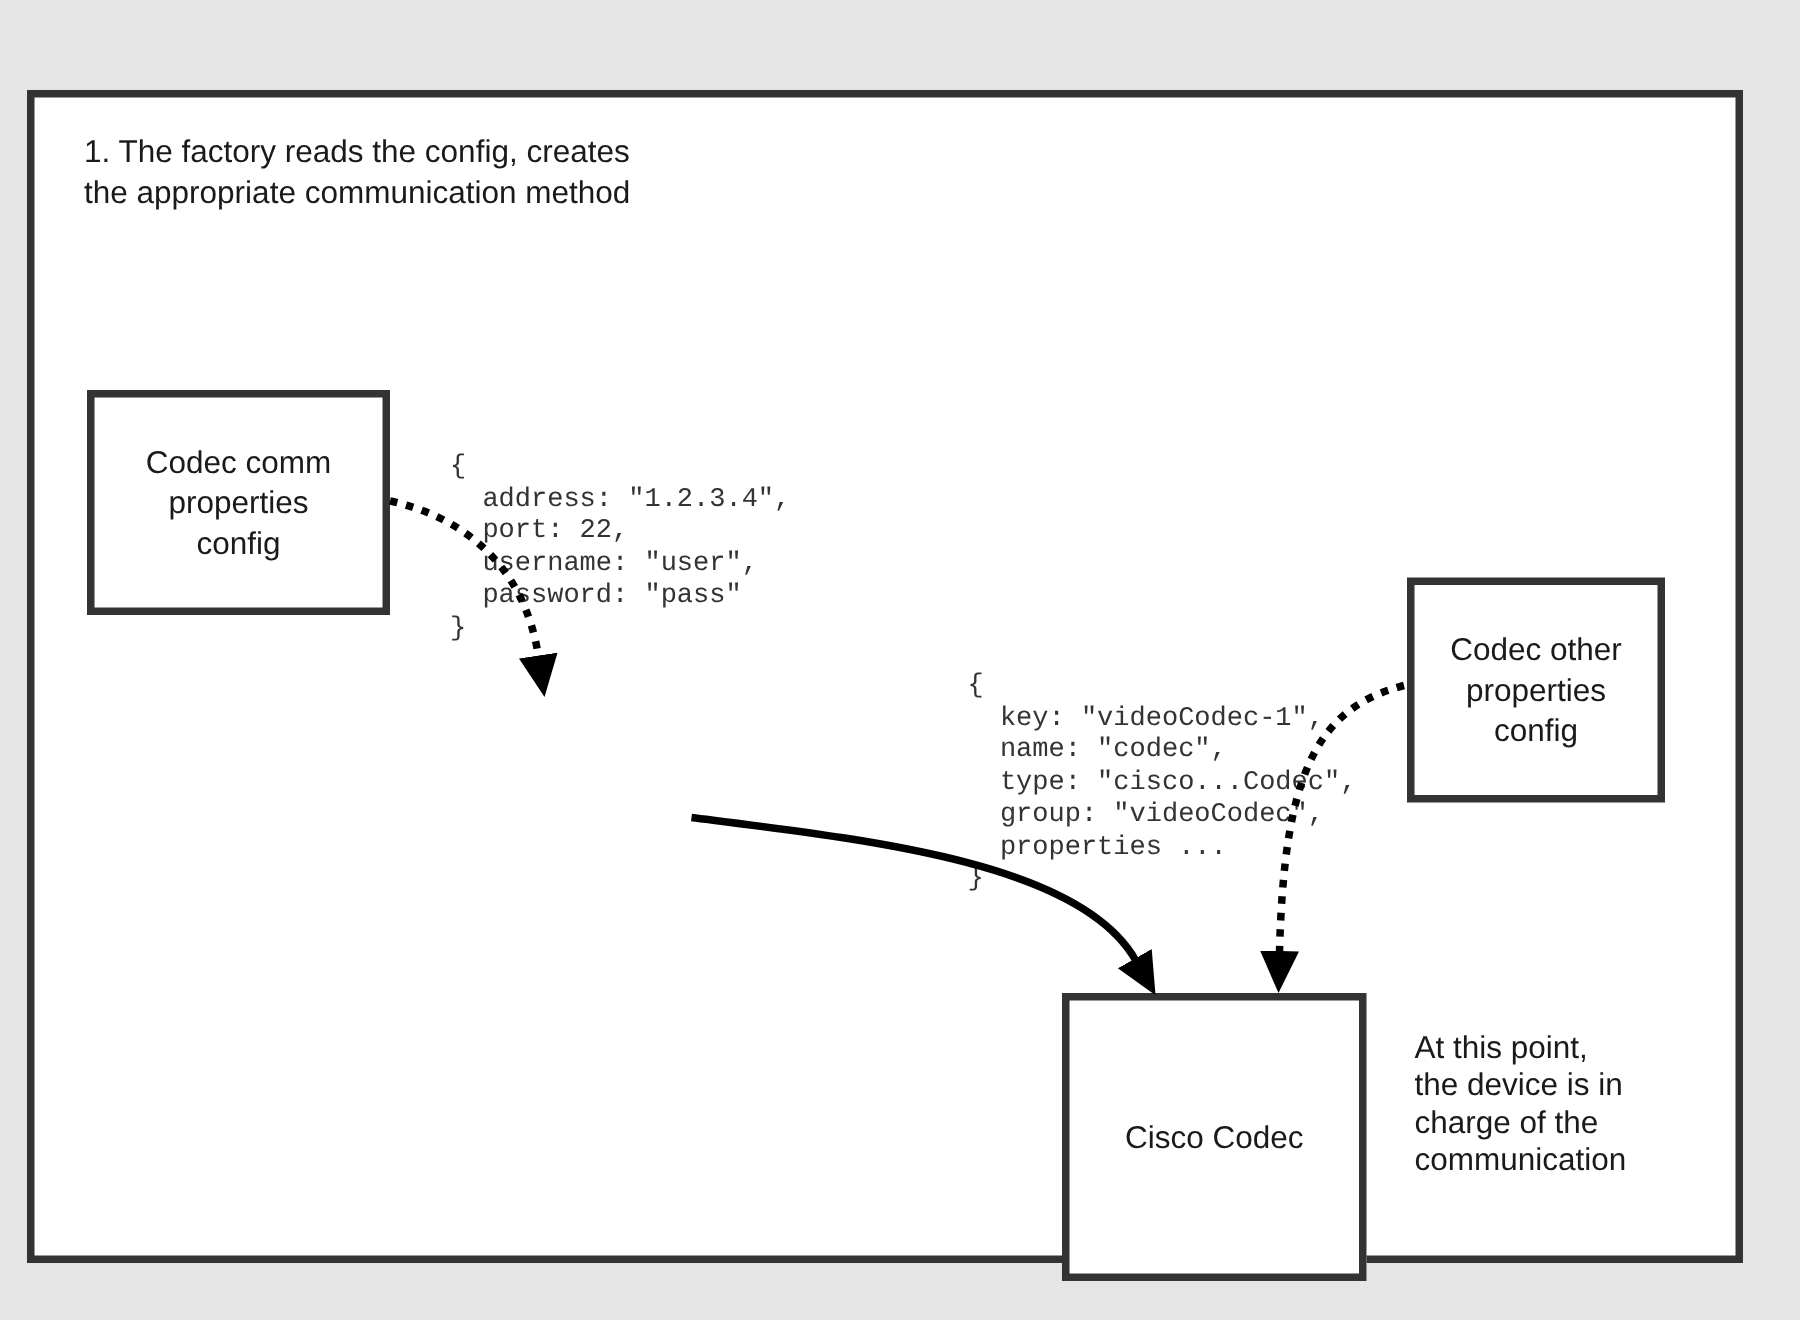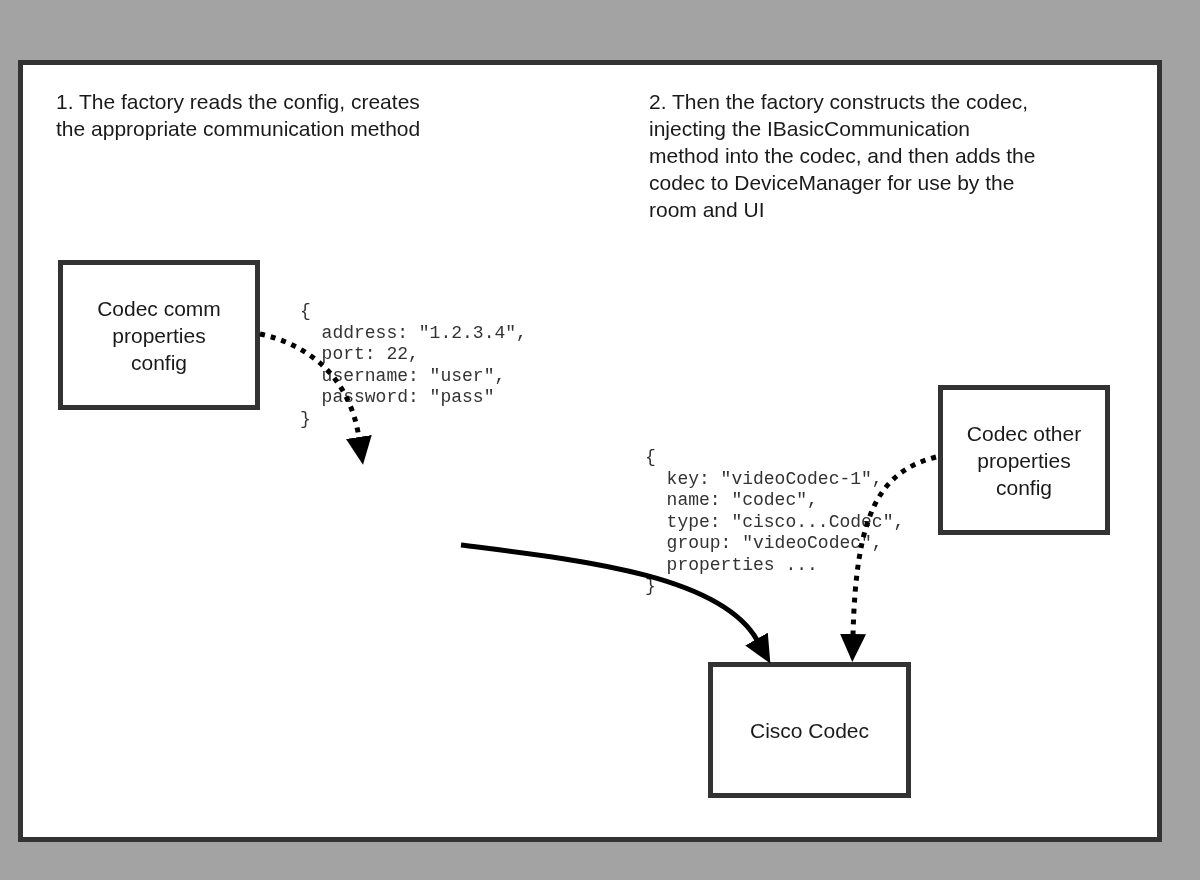--- a/index.html
+++ b/index.html
@@ -1,20 +1,20 @@
 <!DOCTYPE html>
 <html><head>
 <meta charset="utf-8">
 <style>
   html, body { margin: 0; padding: 0; background: #ffffff; }
   #canvas {
     position: relative;
     width: 1200px;
     height: 880px;
-    background: #a3a3a3;
+    background: #e5e5e5;
     font-family: "Liberation Sans", sans-serif;
     color: #1a1a1a;
     overflow: hidden;
   }
   .outer-border {
     position: absolute;
     left: 18px; top: 60px;
     width: 1144px; height: 782px;
     border: 5px solid #333333;
     box-sizing: border-box;
@@ -71,37 +71,36 @@
 </head>
 <body>
 
 <div id="canvas">
 
   <div class="outer-border"></div>
 
   <div class="note" style="left:56px; top:88px; width:440px;">1. The factory reads the config, creates
 the appropriate communication method</div>
 
-  <div class="note" style="left:649px; top:88px; width:490px;">2. Then the factory constructs the codec,
-injecting the IBasicCommunication
-method into the codec, and then adds the
-codec to DeviceManager for use by the
-room and UI</div>
 
+  <div class="note note-outcome" style="left:943px; top:686px; width:230px;">At this point,
+the device is in
+charge of the
+communication</div>
 
   <div class="dbox" style="left:58px; top:260px; width:202px; height:150px;">Codec comm
 properties
 config</div>
 
 
   <div class="dbox" style="left:938px; top:385px; width:172px; height:150px;">Codec other
 properties
 config</div>
 
-  <div class="dbox" style="left:708px; top:662px; width:203px; height:136px;">Cisco Codec</div>
+  <div class="dbox" style="left:708px; top:662px; width:203px; height:192px;">Cisco Codec</div>
 
   <pre class="code" style="left:300px; top:301px;">{
   address: "1.2.3.4",
   port: 22,
   username: "user",
   password: "pass"
 }</pre>
 
   <pre class="code" style="left:645px; top:447px;">{
   key: "videoCodec-1",

